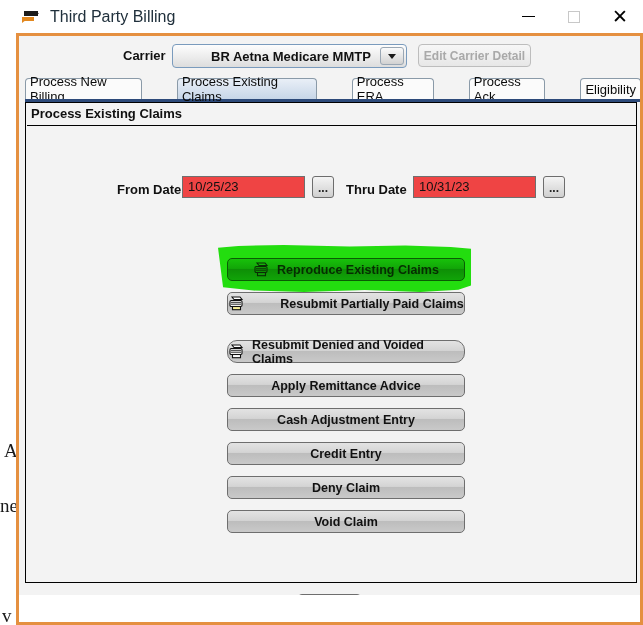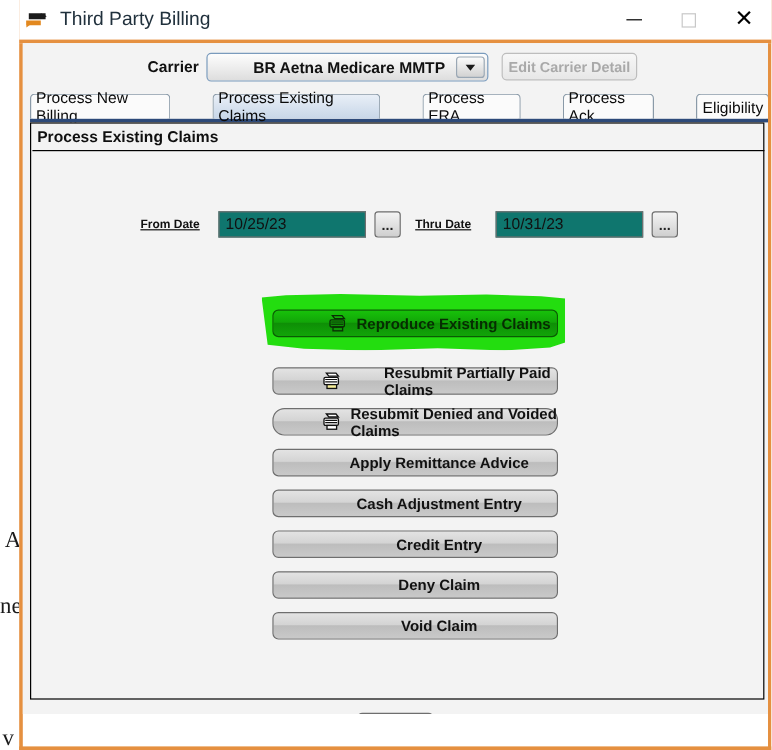--- a/index.html
+++ b/index.html
@@ -256,30 +256,29 @@
     left: 1px;
     top: 22px;
     width: 610px;
     height: 1px;
     background: #000000;
   }
 
   
   .field-label {
     position: absolute;
-    font-size: 10px;
+    font-size: 13px;
     font-weight: bold;
     color: #101010;
-    text-decoration: underline;
   }
   .text-input {
     position: absolute;
     height: 22px;
     border: 1px solid #6f6f6f;
-    background: #0f766e;
+    background: #ef4444;
     box-sizing: border-box;
     font-size: 13px;
     color: #111;
     padding-left: 5px;
     line-height: 20px;
     font-family: "Liberation Sans", sans-serif;
   }
   .ellipsis-btn {
     position: absolute;
     width: 22px;
@@ -320,21 +319,20 @@
     border-radius: 5px;
     background: linear-gradient(to bottom,#e3e3e3 0%,#d4d4d4 45%,#bdbdbd 50%,#c9c9c9 100%);
     box-sizing: border-box;
     display: flex;
     align-items: center;
     justify-content: center;
     font-size: 12.5px;
     font-weight: bold;
     color: #111;
     z-index: 2;
-    padding-left: 40px;
   }
   .action-btn.green {
     background: linear-gradient(to bottom,#17c10a 0%,#12a608 45%,#0e8f06 50%,#11a408 100%);
     border-color: #0a5c04;
     color: #062d02;
   }
   .btn-icon {
     width: 17px;
     height: 15px;
     margin-right: 7px;
@@ -459,21 +457,21 @@
           <path d="M4 1 L12 1 L14 3.5 L6 3.5 Z" fill="none" stroke="#0a2d05" stroke-width="1.1"></path>
           <rect x="2" y="4.5" width="12" height="6" rx="1.2" fill="none" stroke="#0a2d05" stroke-width="1.1"></rect>
           <rect x="4.5" y="10.5" width="8" height="3.2" fill="none" stroke="#0a2d05" stroke-width="1.1"></rect>
           <line x1="3" y1="6.3" x2="13" y2="6.3" stroke="#0a2d05" stroke-width="0.9"></line>
           <line x1="3" y1="8.2" x2="13" y2="8.2" stroke="#0a2d05" stroke-width="0.9"></line>
         </svg>
       </span>
       <span>Reproduce Existing Claims</span>
     </div>
 
-    <div class="action-btn" style="top:270px;gap:28px;">
+    <div class="action-btn" style="top:256px;gap:28px;">
       <span class="btn-icon">
         <svg width="17" height="15" viewBox="0 0 17 15">
           <path d="M4 1 L12 1 L14 3.5 L6 3.5 Z" fill="#ffffff" stroke="#111" stroke-width="1.1"></path>
           <rect x="2" y="4.5" width="12" height="6" rx="1.2" fill="#ffffff" stroke="#111" stroke-width="1.1"></rect>
           <rect x="4.5" y="10.5" width="8" height="3.2" fill="#f7ef9a" stroke="#111" stroke-width="1.1"></rect>
           <line x1="3" y1="6.3" x2="13" y2="6.3" stroke="#111" stroke-width="0.9"></line>
           <line x1="3" y1="8.2" x2="13" y2="8.2" stroke="#111" stroke-width="0.9"></line>
         </svg>
       </span>
       <span>Resubmit Partially Paid Claims</span>

